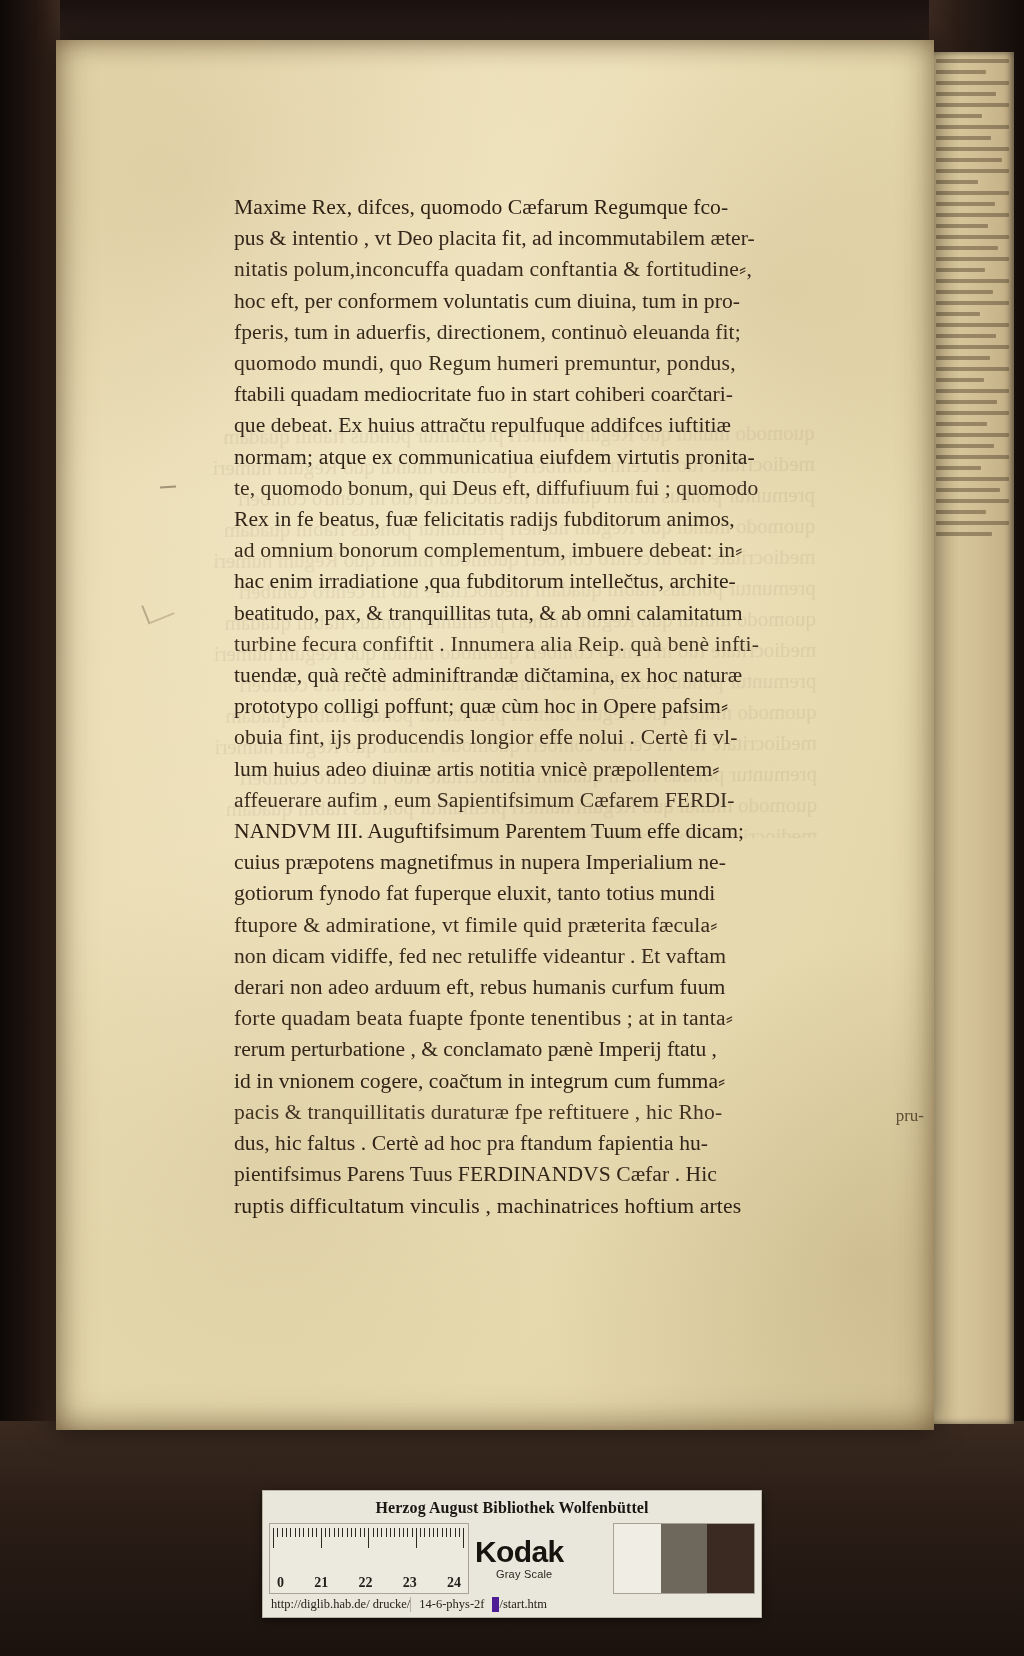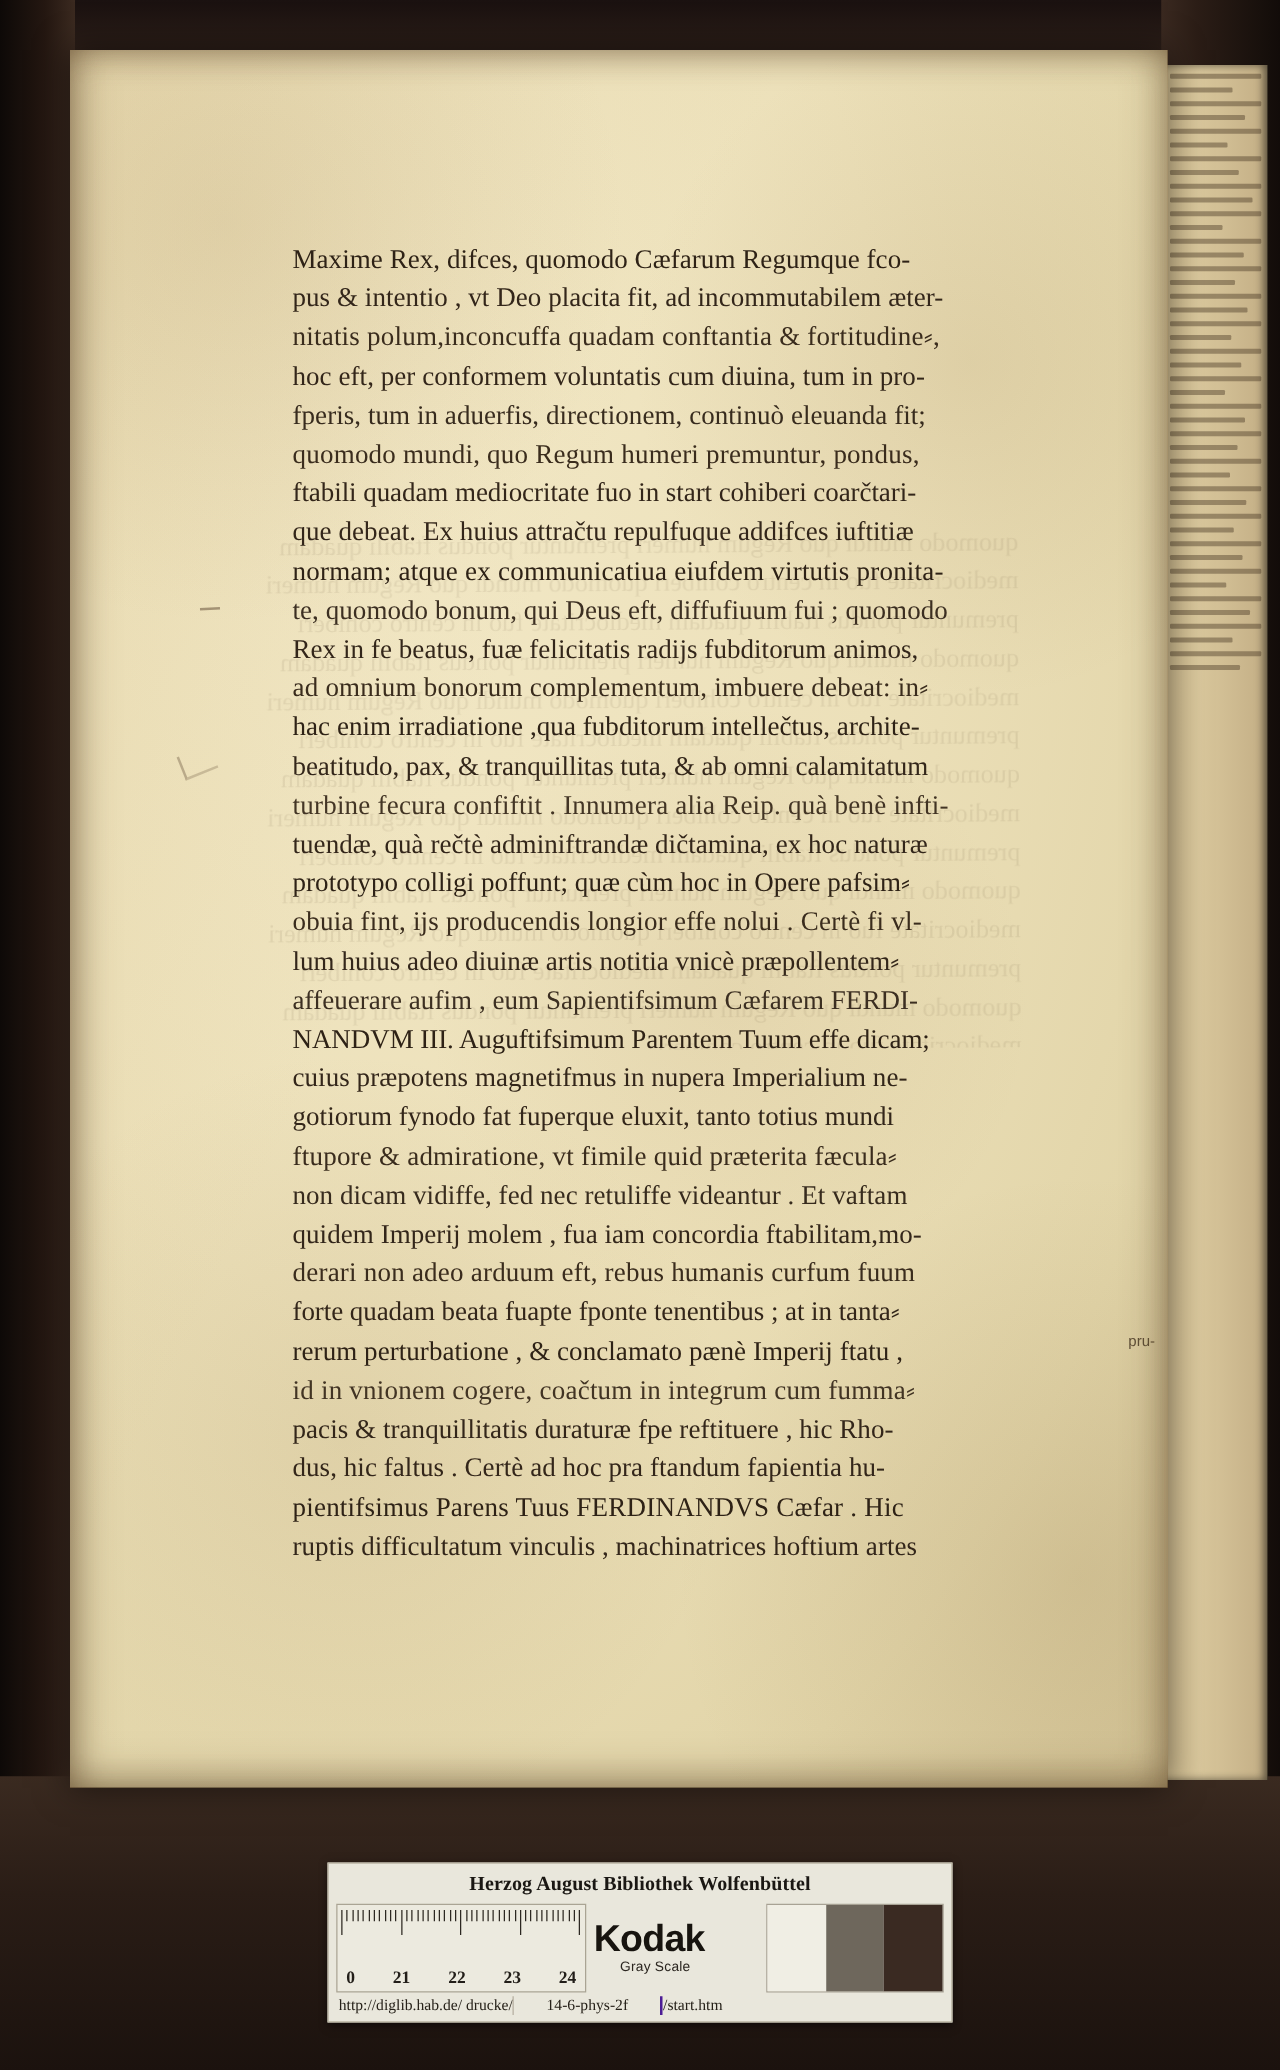--- a/index.html
+++ b/index.html
@@ -127,25 +127,25 @@
     position: relative;
   }
   
   .tline:nth-child(3n)   { color: #3a2c1d; letter-spacing: 0.18px; }
   .tline:nth-child(4n+1) { color: #2e2216; }
   .tline:nth-child(5n)   { opacity: 0.95; }
   .tline:nth-child(7n)   { letter-spacing: -0.05px; }
 
   #catchword {
     position: absolute;
-    left: 178px; top: 1026px;
+    left: 178px; top: 1066px;
     width: 690px;
     text-align: right;
-    font-family: Liberation Sans, sans-serif;
-    font-size: 12px;
+    font-family: Liberation Serif, serif;
+    font-size: 17px;
     color: #4a3a26;
     opacity: 0.85;
     padding-right: 14px;
   }
 
   
   #margin-mark {
     position: absolute;
     left: 104px; top: 446px;
     width: 16px; height: 2px;
@@ -258,22 +258,22 @@
     align-items: center;
     font-family: "Liberation Serif", serif;
     font-size: 12.5px;
     color: #262119;
     margin-top: 3px;
     padding: 0 2px;
   }
   #cal-bottom span { white-space: nowrap; }
   #shelf-mark {
     border-left: 1px solid #b5afa0;
-    border-right: 2px solid #4c1d95;
-    padding: 0 26px;
+    border-right: 7px solid #4c1d95;
+    padding: 0 8px;
   }
 </style>
 </head>
 <body>
 
 <div id="scan-backdrop"></div>
 <div id="top-bevel"></div>
 <div id="gutter-shadow"></div>
 <div id="right-dark"></div>
 <div id="bottom-dark"></div>
@@ -351,21 +351,20 @@
       <div class="tline">tuendæ, quà rečtè adminiftrandæ dičtamina, ex hoc naturæ</div>
       <div class="tline">prototypo colligi poffunt; quæ cùm hoc in Opere pafsim⸗</div>
       <div class="tline">obuia fint, ijs producendis longior effe nolui .  Certè fi vl-</div>
       <div class="tline">lum huius adeo diuinæ artis notitia vnicè præpollentem⸗</div>
       <div class="tline">affeuerare aufim , eum Sapientifsimum Cæfarem FERDI-</div>
       <div class="tline">NANDVM III.  Auguftifsimum Parentem Tuum effe dicam;</div>
       <div class="tline">cuius præpotens magnetifmus in nupera Imperialium ne-</div>
       <div class="tline">gotiorum fynodo fat fuperque eluxit, tanto totius mundi</div>
       <div class="tline">ftupore &amp; admiratione, vt fimile quid præterita fæcula⸗</div>
       <div class="tline">non dicam vidiffe, fed nec retuliffe videantur .  Et vaftam</div>
-      <div class="tline">quidem Imperij molem , fua iam concordia ftabilitam,mo-</div>
       <div class="tline">derari non adeo arduum eft, rebus humanis curfum fuum</div>
       <div class="tline">forte quadam beata fuapte fponte tenentibus ; at in tanta⸗</div>
       <div class="tline">rerum perturbatione , &amp; conclamato pænè Imperij ftatu ,</div>
       <div class="tline">id in vnionem cogere, coačtum in integrum cum fumma⸗</div>
       <div class="tline">pacis &amp; tranquillitatis duraturæ fpe reftituere , hic Rho-</div>
       <div class="tline">dus, hic faltus .  Certè ad  hoc pra ftandum fapientia hu-</div>
       <div class="tline">pientifsimus Parens Tuus FERDINANDVS Cæfar .  Hic</div>
       <div class="tline">ruptis difficultatum vinculis , machinatrices hoftium artes</div>
     </div>
 

